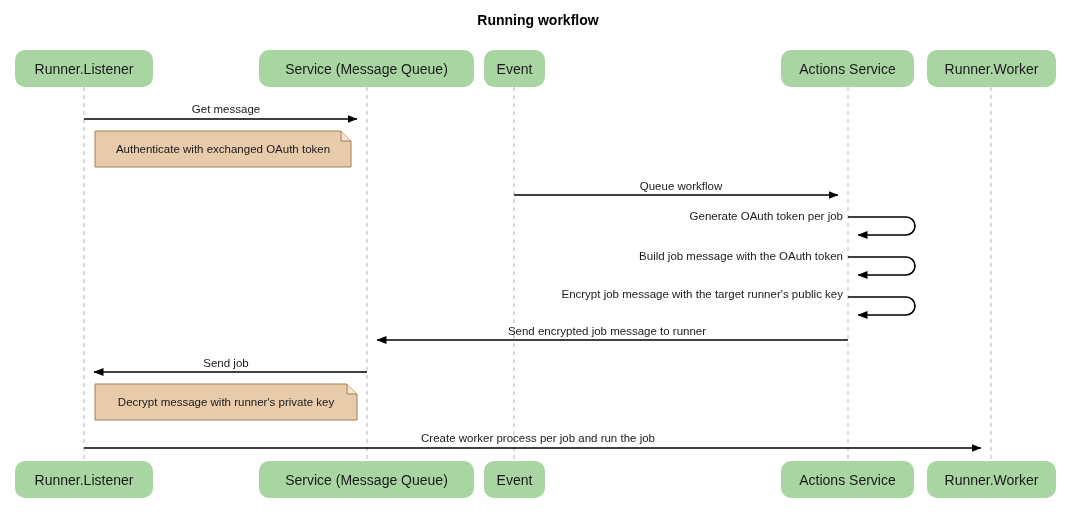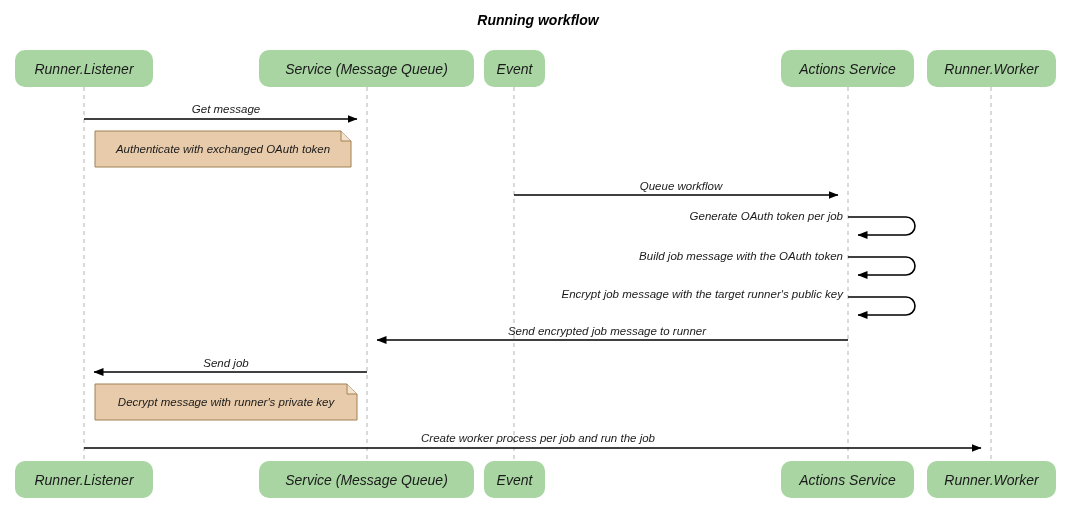--- a/index.html
+++ b/index.html
@@ -10,21 +10,20 @@
   body {
     width: 1072px;
     height: 523px;
     font-family: "Liberation Sans", sans-serif;
     overflow: hidden;
   }
   #diagram-root {
     position: relative;
     width: 1072px;
     height: 523px;
-    font-style: italic;
   }
   svg#sequence-diagram {
     display: block;
     width: 1072px;
     height: 523px;
   }
   .diagram-title {
     font-family: "Liberation Sans", sans-serif;
     font-size: 14px;
     font-weight: bold;

